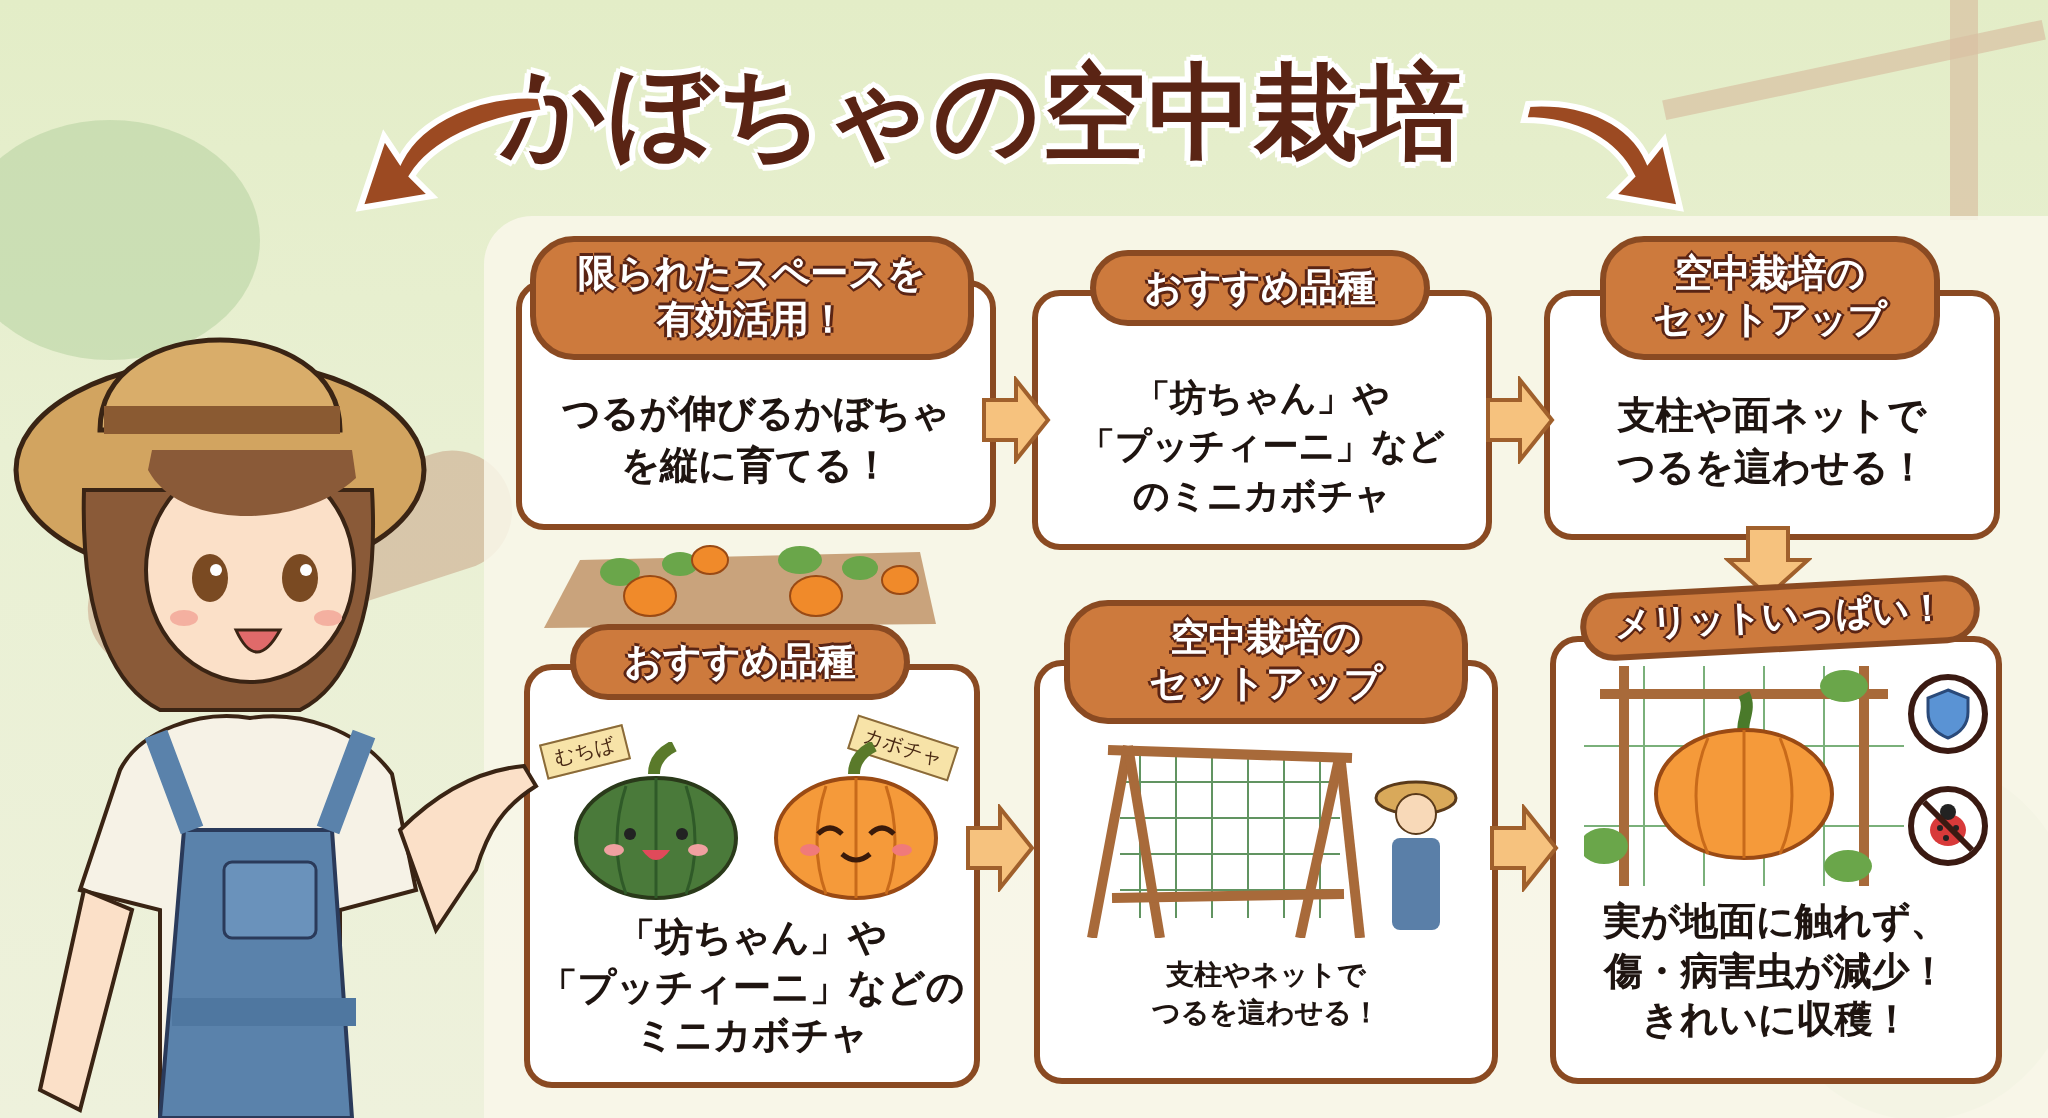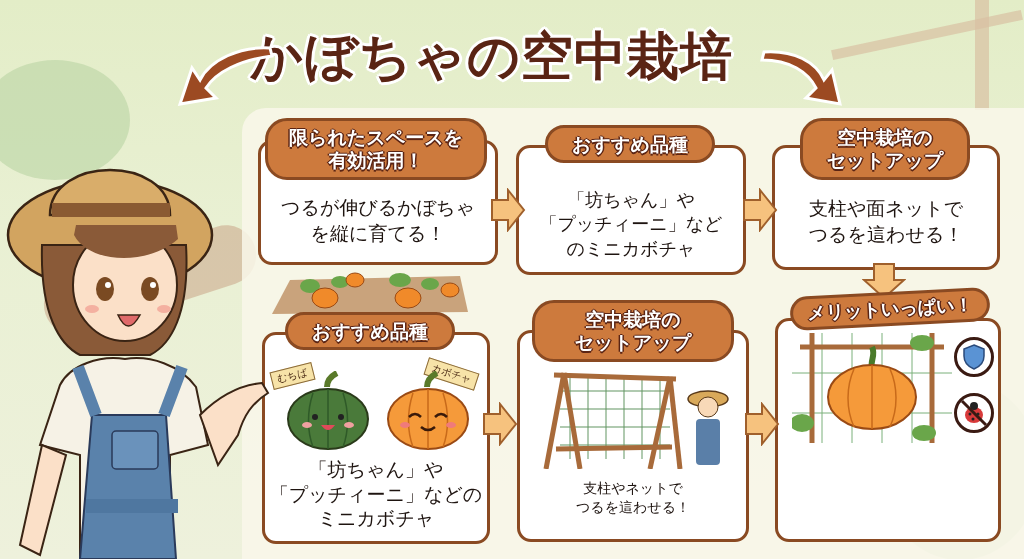--- a/index.html
+++ b/index.html
@@ -49,21 +49,21 @@
   .tab {
     position: absolute; background: #cd7a3d;
     border: 3px solid #8a4a22; border-radius: 22px;
     color: #fff; font-weight: bold; text-align: center;
     text-shadow: 1.5px 0 #5a2414, -1.5px 0 #5a2414, 0 1.5px #5a2414, 0 -1.5px #5a2414;
     display: flex; align-items: center; justify-content: center;
     line-height: 1.2;
   }
   .body-text {
     position: absolute; left: 0; right: 0; text-align: center;
-    font-weight: normal; color: #1e1410; line-height: 1.35;
+    font-weight: bold; color: #1e1410; line-height: 1.35;
     white-space: pre-line;
   }
   .arrow-r, .arrow-d { position: absolute; }
 
   
   .girl { position: absolute; left: 0; top: 115px; }
 
   
   .tag {
     position: absolute; background: #f7e3a8; border: 1.5px solid #8a6a3a;
@@ -235,20 +235,23 @@
   <div class="icon-circle" style="left:176px;top:72px;">
     <svg width="30" height="30" viewBox="0 0 30 30">
       <ellipse cx="15" cy="17" rx="9" ry="8" fill="#d83a3a"></ellipse>
       <circle cx="15" cy="8" r="4" fill="#222"></circle>
       <circle cx="11" cy="16" r="1.5" fill="#222"></circle>
         <circle cx="19" cy="16" r="1.5" fill="#222"></circle>
         <circle cx="14" cy="21" r="1.5" fill="#222"></circle>
       <line x1="3" y1="3" x2="27" y2="27" stroke="#3a1a12" stroke-width="3"></line>
     </svg>
   </div>
+  <div class="body-text" style="top:128px;font-size:19px;line-height:1.3;">実が地面に触れず、
+傷・病害虫が減少！
+きれいに収穫！</div>
 </div>
 <div class="tab" style="left:790px;top:292px;width:200px;height:34px;font-size:18px;transform:rotate(-3deg);">メリットいっぱい！</div>
 
 <svg class="arrow-r" style="left:482px;top:402px;" width="36" height="44" viewBox="0 0 36 44">
   <path d="M2 12 H18 V2 L34 22 L18 42 V32 H2 Z" fill="#f6c27e" stroke="#a0602c" stroke-width="2"></path>
 </svg>
 <svg class="arrow-r" style="left:744px;top:402px;" width="36" height="44" viewBox="0 0 36 44">
   <path d="M2 12 H18 V2 L34 22 L18 42 V32 H2 Z" fill="#f6c27e" stroke="#a0602c" stroke-width="2"></path>
 </svg>
 

